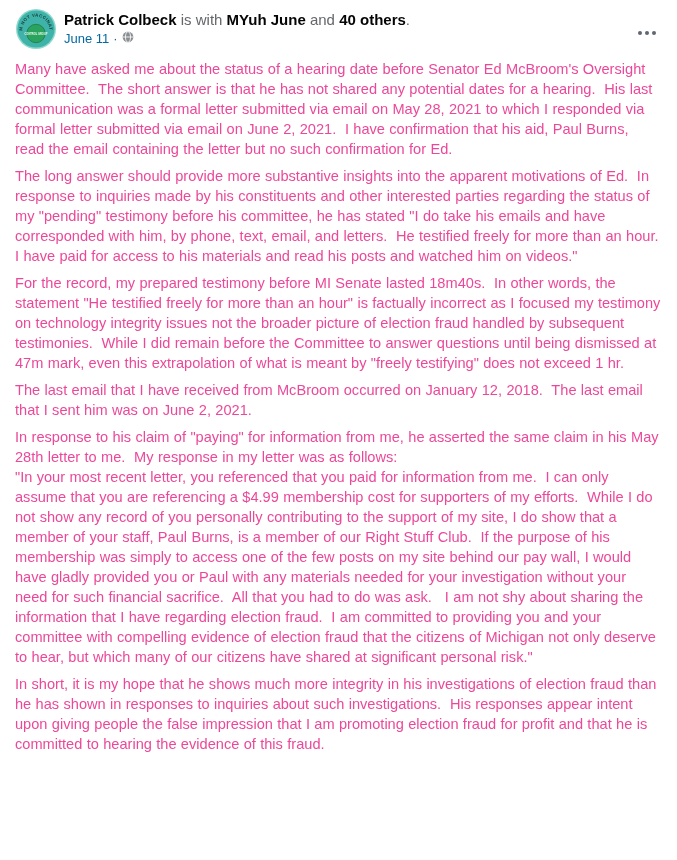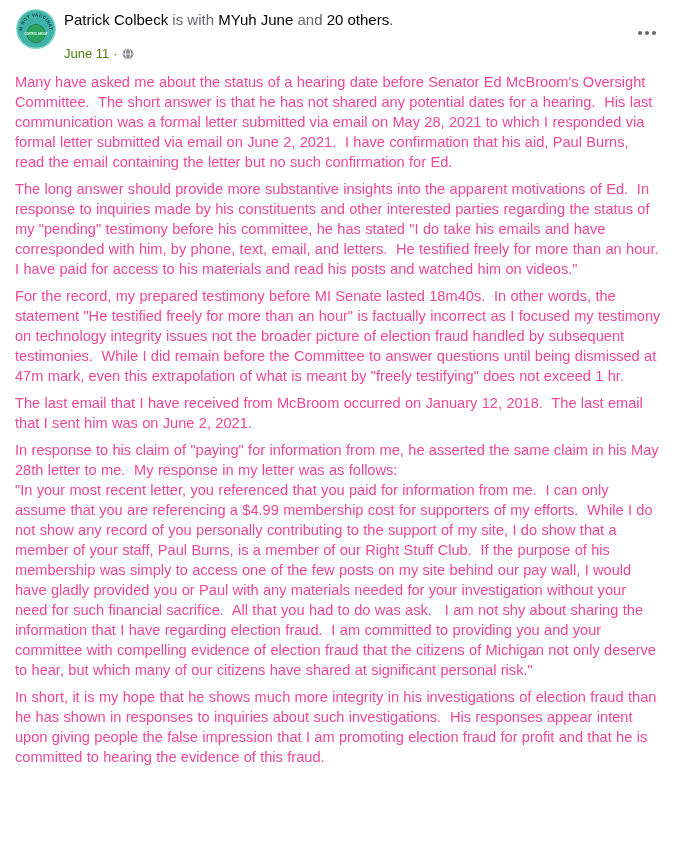--- a/index.html
+++ b/index.html
@@ -9,23 +9,23 @@
     font-family: "Liberation Sans", "DejaVu Sans", sans-serif;
     overflow: hidden;
   }
   .post { width: 677px; height: 860px; background: #fff; overflow: hidden; }
 
   
   .header { display: flex; align-items: flex-start; padding: 9px 16px 6px 16px; position: relative; }
   .avatar-wrap { width: 40px; height: 40px; flex: 0 0 40px; margin-right: 8px; cursor: pointer; }
   .header-text { padding-top: 1px; flex: 1 1 auto; }
   .name-line { font-size: 15px; line-height: 20px; color: #65676b; }
-  .name-line .strong { font-weight: 400; color: #050505; }
-  .meta-line { display: flex; align-items: center; gap: 4px; margin-top: 16px;
-               font-size: 13px; line-height: 16px; color: #4d7c0f; }
+  .name-line .strong { font-weight: 700; color: #050505; }
+  .meta-line { display: flex; align-items: flex-start; gap: 4px; margin-top: 1px;
+               font-size: 13px; line-height: 16px; color: #0369a1; }
   .meta-line .sep { font-size: 13px; }
   .globe { width: 12px; height: 12px; display: inline-block; }
   .more-btn {
     position: absolute; right: 14px; top: 22px;
     width: 32px; height: 22px; display: flex; align-items: center; justify-content: center;
     gap: 3px; cursor: pointer; border-radius: 4px;
   }
   .more-btn .dot { width: 4px; height: 4px; border-radius: 50%; background: #606770; }
 
   
@@ -50,21 +50,21 @@
         <path id="arcPath" d="M 6.5,21 A 13.5,13.5 0 0 1 33.5,21" fill="none"></path>
         <text font-size="4.4" font-weight="bold" fill="#173b36" letter-spacing="0.4">
           <textPath href="#arcPath" startOffset="50%" text-anchor="middle">I AM NOT VACCINATED</textPath>
         </text>
         <circle cx="20" cy="24.5" r="9.2" fill="#2aa35e" stroke="#1d7a46" stroke-width="0.8"></circle>
         <text x="20" y="25.6" font-size="2.6" font-weight="bold" fill="#eafff2" text-anchor="middle">CONTROL GROUP</text>
       </svg>
     </div>
 
     <div class="header-text">
-      <div class="name-line"><span class="strong">Patrick Colbeck</span><span> is with </span><span class="strong">MYuh June</span><span> and </span><span class="strong">20 others</span><span>.</span>
+      <div class="name-line"><span class="strong">Patrick Colbeck</span><span> is with </span><span class="strong">MYuh June</span><span> and </span><span class="strong">40 others</span><span>.</span>
       </div>
       <div class="meta-line">
         <span>June 11</span>
         <span class="sep">·</span>
         <svg class="globe" viewBox="0 0 16 16">
           <circle cx="8" cy="8" r="7.2" fill="#8a8d91"></circle>
           <g stroke="#ffffff" stroke-width="1.1" fill="none">
             <line x1="0.8" y1="8" x2="15.2" y2="8"></line>
             <ellipse cx="8" cy="8" rx="3.4" ry="7.2"></ellipse>
           </g>

